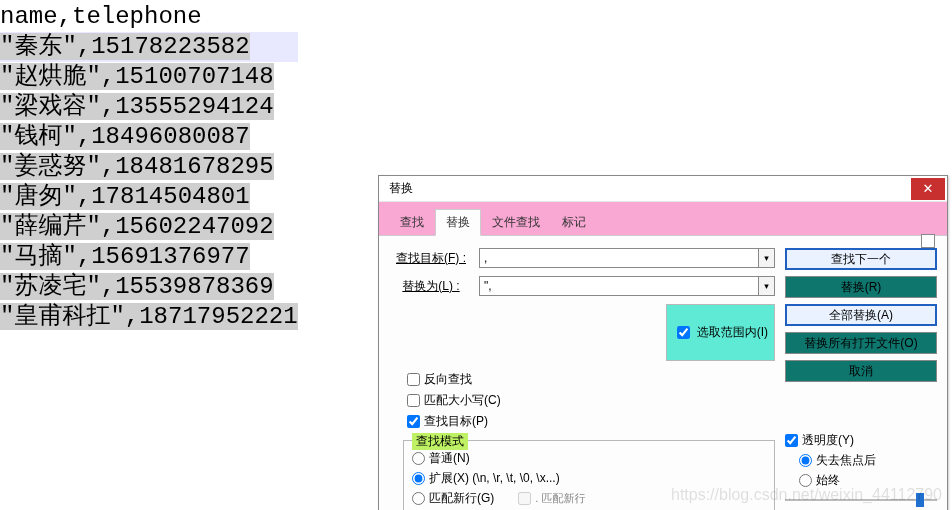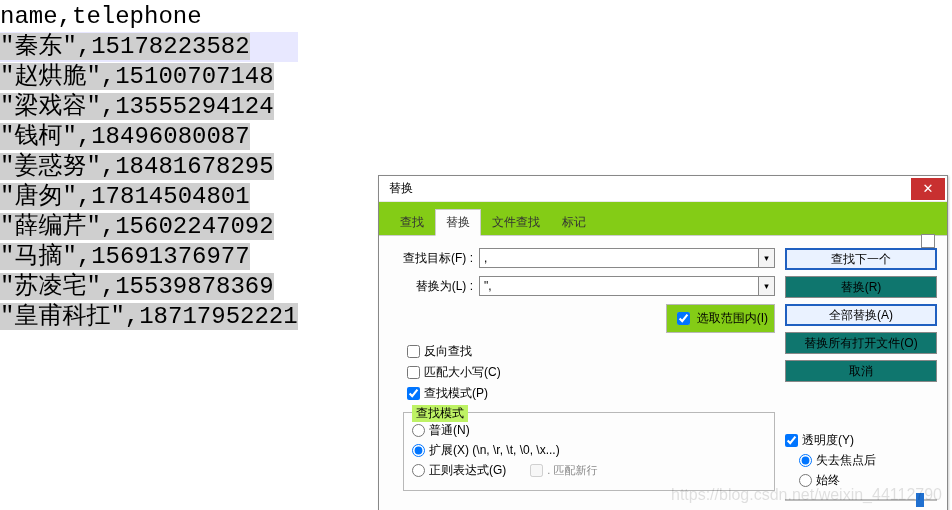--- a/index.html
+++ b/index.html
@@ -57,21 +57,21 @@
     margin-right: 2px;
     font-size: 13px;
     cursor: pointer;
   }
   .tabs {
     display: flex;
     gap: 0;
     padding: 6px 10px 0 10px;
     font-size: 12px;
     border-bottom: 1px solid #ccc;
-    background: #84cc16;
+    background: #f9a8d4;
   }
   .tab {
     padding: 4px 10px;
     border: 1px solid transparent;
     border-bottom: none;
     cursor: pointer;
     position: relative;
     top: 1px;
     color: #333;
   }
@@ -94,22 +94,23 @@
     flex-direction: column;
     gap: 6px;
   }
   .row {
     display: flex;
     align-items: center;
     margin-bottom: 8px;
   }
   .row label.fl {
     width: 90px;
-    text-align: right;
+    text-align: center;
     padding-right: 6px;
+    text-decoration: underline;
   }
   .row input[type=text] {
     flex: 1;
     height: 20px;
     border: 1px solid #888;
     padding: 0 4px;
     font-size: 12px;
   }
   .row .combo {
     width: 16px;
@@ -128,22 +129,22 @@
     justify-content: flex-end;
     align-items: center;
     margin-bottom: 10px;
     padding-right: 0;
   }
   .inselection-row label {
     display: flex;
     align-items: center;
     gap: 4px;
     border: 1px solid #b8b8b8;
-    padding: 4px 6px;
-    background: #84cc16;
+    padding: 18px 6px;
+    background: #5eead4;
   }
   .chkcol {
     display: flex;
     flex-direction: column;
     gap: 4px;
     margin-left: 18px;
     margin-bottom: 10px;
   }
   .chk { display: flex; align-items: center; gap: 4px; }
   .chk input { margin:0; }
@@ -266,38 +267,38 @@
         <label class="chk">
           <input type="checkbox" style="">
           <span>反向查找</span>
         </label>
         <label class="chk">
           <input type="checkbox" style="">
           <span>匹配大小写(C)</span>
         </label>
         <label class="chk">
           <input type="checkbox" checked="" style="">
-          <span>查找模式(P)</span>
+          <span>查找目标(P)</span>
         </label>
       </div>
 
       <div class="mode-row-wrap">
         <div class="fieldset" style="flex:1;">
           <div class="legend">查找模式</div>
           <label class="radiorow">
             <input type="radio" name="mode" style="">
             <span>普通(N)</span>
           </label>
           <label class="radiorow">
             <input type="radio" name="mode" checked="" style="">
             <span>扩展(X) (\n, \r, \t, \0, \x...)</span>
           </label>
           <label class="radiorow">
             <input type="radio" name="mode" style="">
-            <span>正则表达式(G)</span>
+            <span>匹配新行(G)</span>
             <span style="width:16px"></span>
             <span class="match-newline">
               <input type="checkbox" disabled="" style="">
               <span>. 匹配新行</span>
             </span>
           </label>
         </div>
       </div>
     </div>
 

